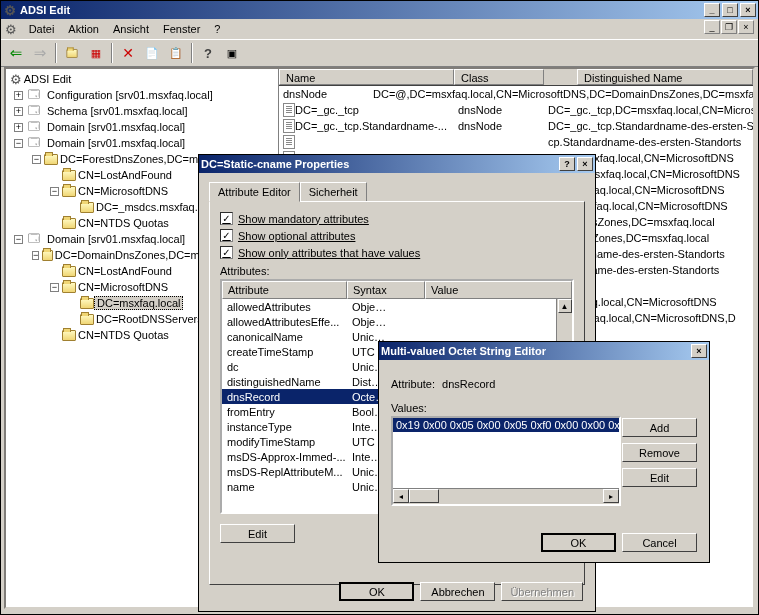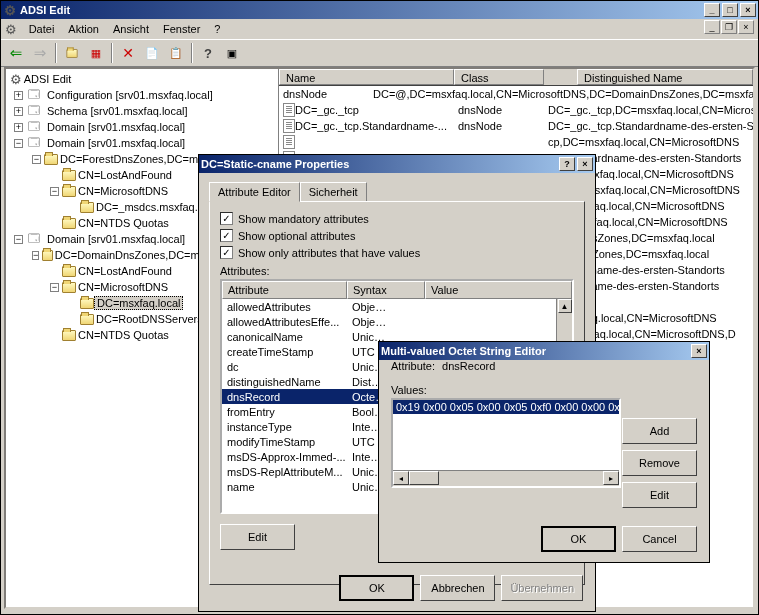--- a/index.html
+++ b/index.html
@@ -44,41 +44,41 @@
 .list-row { display: flex; height: 16px; align-items: center; }
 .list-cell { padding: 0 4px; white-space: nowrap; overflow: hidden; display: flex; align-items: center; }
 
 
 #props-dialog { left: 198px; top: 154px; width: 398px; height: 458px; border: 1px solid #000; box-shadow: 1px 1px 0 #000 inset; }
 .dlg-client { position: relative; padding: 8px 10px; background: #d4d0c8; height: calc(100% - 18px); }
 .tabs { display: flex; }
 .tab { padding: 3px 8px; background: #d4d0c8; border: 1px solid; border-color: #fff #808080 #808080 #fff; border-bottom: none; position: relative; top: 1px; cursor: default;}
 .tab.active { background: #d4d0c8; z-index: 2; border-bottom: 1px solid #d4d0c8;}
 .tab-body { border: 1px solid; border-color: #fff #404040 #404040 #fff; background: #d4d0c8; height: 384px; padding: 10px; position: relative; }
-.chk { display: flex; align-items: center; margin-bottom: 4px; }
+.chk { display: flex; align-items: center; margin-bottom: 4px; text-decoration: underline; }
 .chk-box { width: 13px; height: 13px; background: #fff; border: 1px inset #808080; margin-right: 5px; display:flex; align-items:center; justify-content:center; font-size:10px; }
 .chk-box.checked:after { content:"✓"; font-size:10px; line-height:10px; }
 .attrs-label { margin: 6px 0 2px; }
 .attr-list { border: 2px inset #fff; background: #fff; height: 235px; position: relative; }
 .al-header { display: flex; height: 18px; }
 .al-col { background: #d4d0c8; border: 1px solid; border-color: #fff #808080 #808080 #fff; padding: 2px 5px; }
 .al-body { overflow: hidden; }
 .al-row { display: flex; height: 15px; align-items: center; }
 .al-cell { padding: 0 5px; white-space: nowrap; overflow: hidden; }
 .al-row.sel { background: #0a246a; color: #fff; }
 .al-scroll { position: absolute; right:0; top:18px; bottom:0; width:16px; background:#d4d0c8; border-left:1px solid #808080;}
 .al-scroll .thumb { width:14px; height:14px; background:#d4d0c8; border:1px solid; border-color:#fff #404040 #404040 #fff; margin:0 auto; display:flex; align-items:center; justify-content:center; font-size:8px;}
-.btn { min-width: 75px; height: 26px; background: #d4d0c8; border: 1px solid; border-color: #fff #404040 #404040 #fff; padding: 2px 8px; cursor: default; display:inline-flex; align-items:center; justify-content:center;}
+.btn { min-width: 75px; height: 19px; background: #d4d0c8; border: 1px solid; border-color: #fff #404040 #404040 #fff; padding: 2px 8px; cursor: default; display:inline-flex; align-items:center; justify-content:center;}
 .btn.default { border: 2px solid #000; }
 .btn.disabled { color: #808080; text-shadow: 1px 1px #fff; }
 .dlg-buttons { position: absolute; bottom: 10px; right: 12px; display: flex; gap: 6px; }
 
 
 #octet-dialog { left: 378px; top: 341px; width: 332px; height: 222px; }
-.oct-client { background: #d4d0c8; padding: 0 12px; height: calc(100% - 18px); position: relative; }
+.oct-client { background: #d4d0c8; padding: 18px 12px; height: calc(100% - 18px); position: relative; }
 .val-box { border: 2px inset #fff; background: #fff; width: 230px; height: 90px; position: relative; overflow: hidden; margin-top:2px;}
 .val-item { background: #0a246a; color: #fff; padding: 1px 3px; white-space: nowrap; }
 .val-scroll { position:absolute; bottom:0; left:0; right:0; height:16px; background:#d4d0c8; border-top:1px solid #808080; display:flex;}
 .val-scroll .sbtn { width:16px; height:14px; background:#d4d0c8; border:1px solid; border-color:#fff #404040 #404040 #fff; display:flex;align-items:center;justify-content:center;font-size:8px;}
 .val-scroll .track { flex:1; }
 .oct-btns-side { position: absolute; right: 12px; top: 58px; display: flex; flex-direction: column; gap: 6px; }
 .oct-btns-bottom { position: absolute; right: 12px; bottom: 10px; display: flex; gap: 6px; }
 .folder { width:14px; height:11px; background: linear-gradient(#fffac2,#f0d675); border:1px solid #a08030; border-radius:1px; position:relative;}
 .folder:before { content:""; position:absolute; top:-3px; left:0; width:6px; height:3px; background:#f0d675; border:1px solid #a08030; border-bottom:none;}
 .gear { font-size: 13px; line-height: 13px; color: #555; }
@@ -239,28 +239,20 @@
             <div class="list-cell" style="width:90px;">dnsNode</div>
             <div class="list-cell" style="flex:1;">DC=_gc._tcp,DC=msxfaq.local,CN=MicrosoftDNS,DC=DomainDnsZones,DC=msxfaq,DC=local</div>
           </div>
           <div class="list-row">
             <div class="list-cell" style="width:175px;">
               <span class="doc-ico"></span>
               <span>DC=_gc._tcp.Standardname-...</span>
             </div>
             <div class="list-cell" style="width:90px;">dnsNode</div>
             <div class="list-cell" style="flex:1;">DC=_gc._tcp.Standardname-des-ersten-Standorts._sites,DC=msxfaq.local,CN=MicrosoftDNS</div>
-          </div>
-          <div class="list-row">
-            <div class="list-cell" style="width:175px;">
-              <span class="doc-ico"></span>
-              <span></span>
-            </div>
-            <div class="list-cell" style="width:90px;"></div>
-            <div class="list-cell" style="flex:1;">cp,DC=msxfaq.local,CN=MicrosoftDNS</div>
           </div>
           <div class="list-row">
             <div class="list-cell" style="width:175px;">
               <span class="doc-ico"></span>
               <span></span>
             </div>
             <div class="list-cell" style="width:90px;"></div>
             <div class="list-cell" style="flex:1;">cp.Standardname-des-ersten-Standorts</div>
           </div>
           <div class="list-row">

